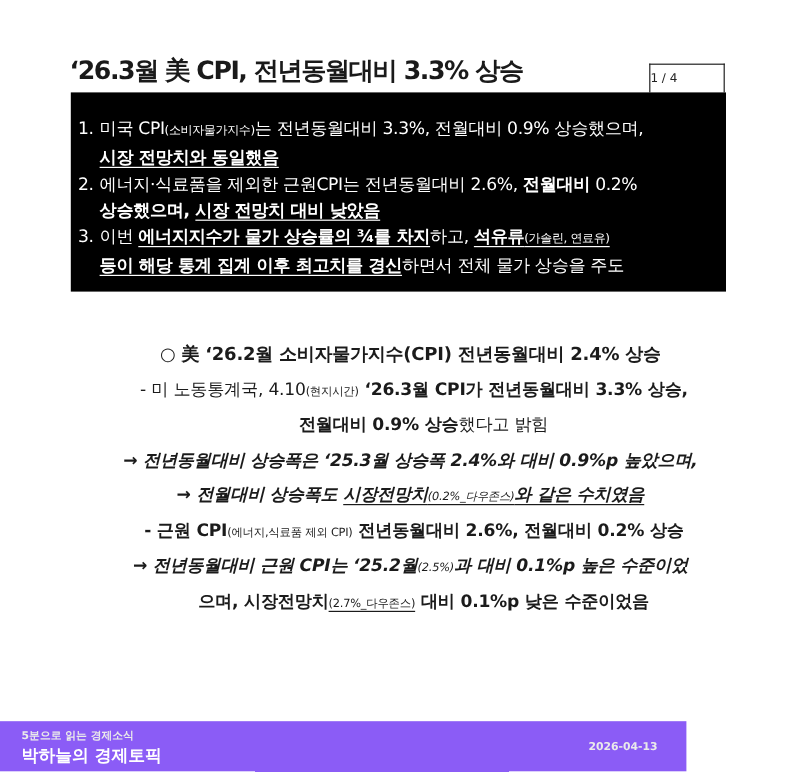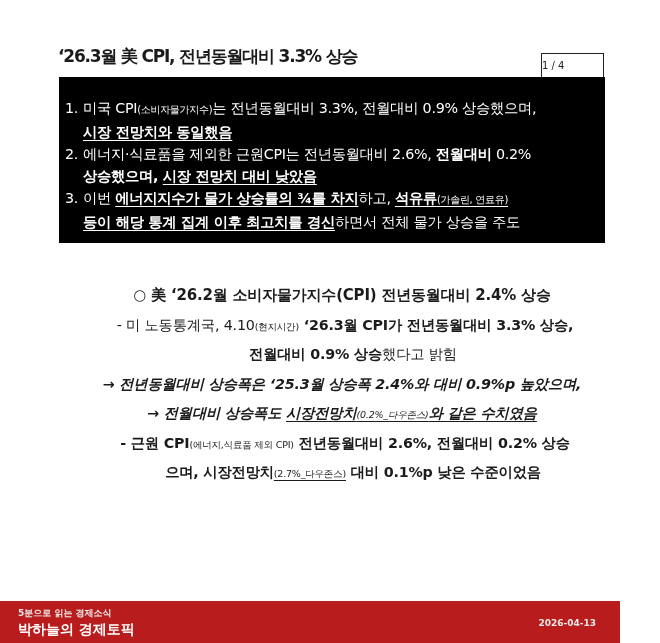--- a/index.html
+++ b/index.html
@@ -2,21 +2,21 @@
 <html><head>
 <meta charset="utf-8">
 <style>
   html, body { margin: 0; padding: 0; }
   body {
     width: 660px; height: 643px; background: #ffffff; position: relative; overflow: hidden;
     font-family: "DejaVu Sans", "Liberation Sans", sans-serif; color: #111;
   }
   .title {
     position: absolute; left: 58px; top: 45px;
-    font-size: 17px; font-weight: bold; letter-spacing: -1.2px; color: #1a1a1a;
+    font-size: 21px; font-weight: bold; letter-spacing: -1.2px; color: #1a1a1a;
   }
   .page-box {
     position: absolute; left: 541px; top: 53px; width: 63px; height: 24px;
     border: 1px solid #222; border-bottom: none; box-sizing: border-box;
     font-size: 10px; line-height: 24px; color: #222;
   }
   .summary {
     position: absolute; left: 59px; top: 77px; width: 546px; height: 166px;
     background: #000; color: #fff; box-sizing: border-box; padding: 20px 0 0 6px;
     font-size: 14.3px; line-height: 22px; letter-spacing: -0.3px;
@@ -32,21 +32,21 @@
   .body-sec { position: absolute; left: 62px; top: 281px; width: 560px; font-size: 14.3px; letter-spacing: -0.2px; text-align: center; }
   .line { height: 29.5px; line-height: 29.5px; white-space: nowrap; color: #1b1b1b; }
   .line.head { font-weight: bold; font-size: 15px; }
   .line .small { font-size: 9.5px; font-weight: normal; }
   .line b { font-weight: bold; }
   .ind1 { padding-left: 6px; }
   .ind2 { padding-left: 22px; }
   .arrow { padding-left: 0px; font-style: italic; }
 
   .footer {
-    position: absolute; left: 0; top: 601px; width: 620px; height: 42px; background: #b91c1c; color: #fff;
+    position: absolute; left: 0; top: 601px; width: 572px; height: 42px; background: #8b5cf6; color: #fff;
   }
   .footer .sub { position: absolute; left: 18px; top: 6px; font-size: 9px; font-weight: bold; color: #eaeaea; }
   .footer .brand { position: absolute; left: 18px; top: 20px; font-size: 14px; font-weight: bold; }
   .footer .date { position: absolute; right: 24px; top: 17px; font-size: 9px; font-weight: bold; color: #eaeaea; }
 </style>
 </head>
 <body>
 
 <div class="title">‘26.3월 美 CPI, 전년동월대비 3.3% 상승</div>
 <div class="page-box">1 / 4</div>
@@ -76,20 +76,21 @@
 
   <div class="line ind1"><span>- 미 노동통계국, 4.10</span><span class="small">(현지시간)</span><b> ‘26.3월 CPI가 전년동월대비 3.3% 상승,</b></div>
   <div class="line ind2"><b>전월대비 0.9% 상승</b><span>했다고 밝힘</span></div>
 
   <div class="line arrow"><b>→ 전년동월대비 상승폭은 ‘25.3월 상승폭 2.4%와 대비 0.9%p 높았으며,</b></div>
 
   <div class="line arrow"><b>→ 전월대비 상승폭도 </b><b class="u">시장전망치</b><span class="small u">(0.2%_다우존스)</span><b class="u">와 같은 수치였음</b></div>
 
   <div class="line ind1"><b>- 근원 CPI</b><span class="small">(에너지,식료품 제외 CPI)</span><b> 전년동월대비 2.6%, 전월대비 0.2% 상승</b></div>
 
+  <div class="line arrow"><b>→ 전년동월대비 근원 CPI는 ‘25.2월</b><span class="small">(2.5%)</span><b>과 대비 0.1%p 높은 수준이었</b></div>
   <div class="line ind2"><b>으며, 시장전망치</b><span class="small u">(2.7%_다우존스)</span><b> 대비 0.1%p 낮은 수준이었음</b></div>
 
 </div>
 
 <div class="footer">
   <div class="sub">5분으로 읽는 경제소식</div>
   <div class="brand">박하늘의 경제토픽</div>
   <div class="date">2026-04-13</div>
 </div>
 

